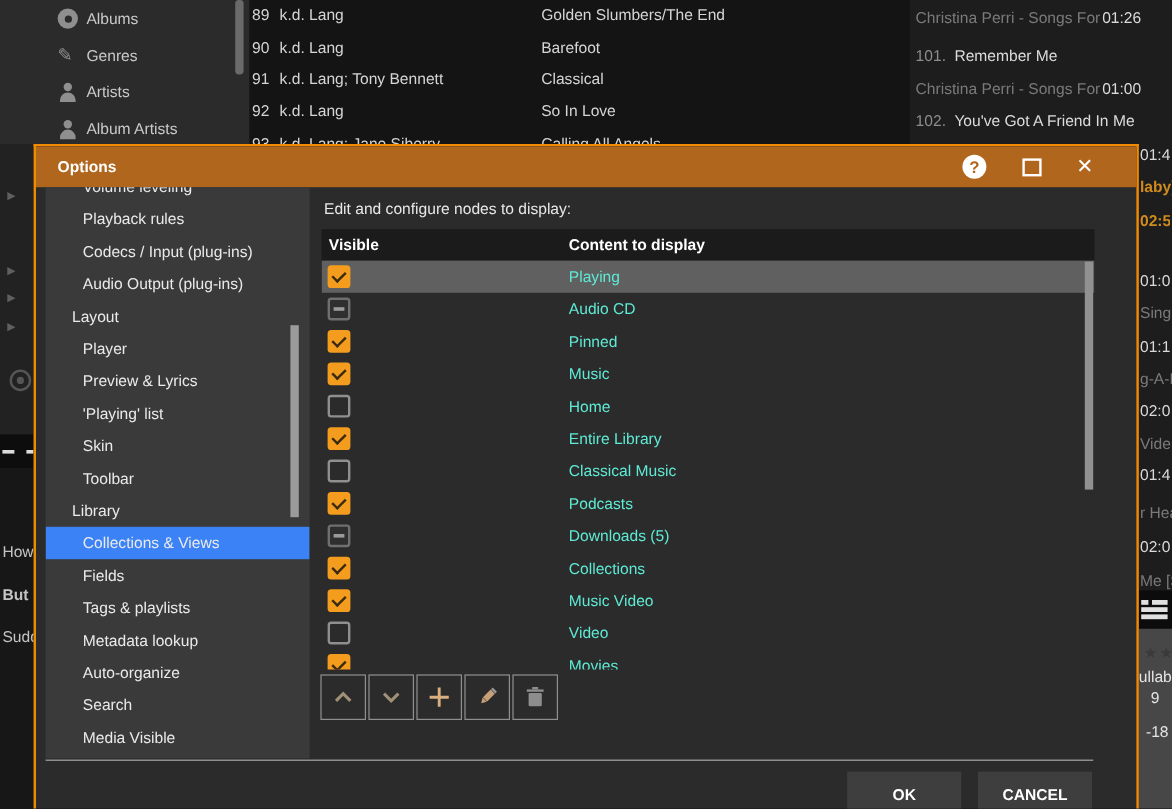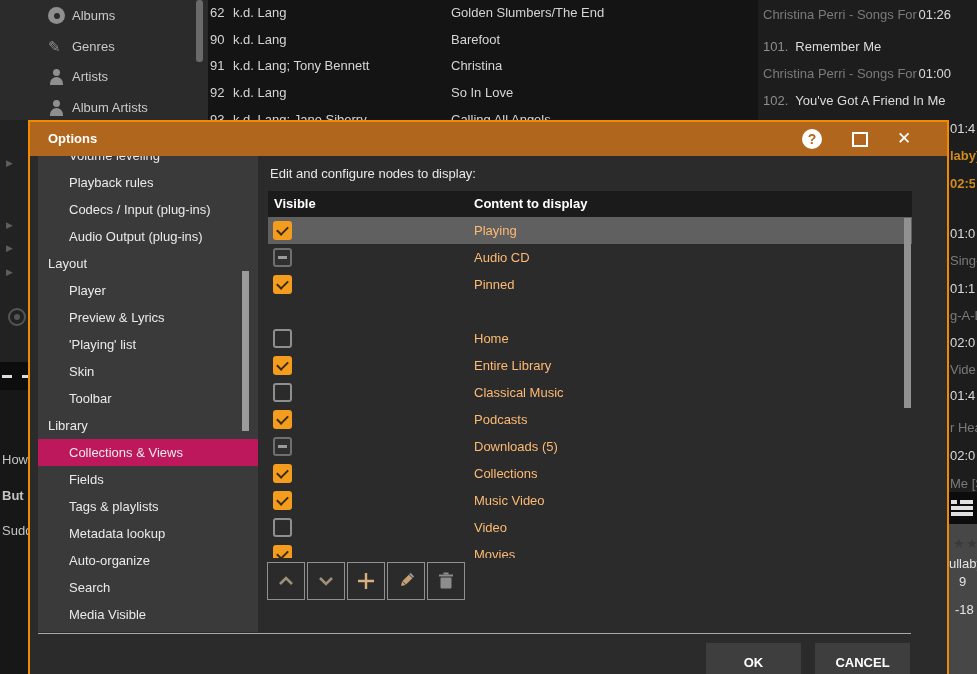--- a/index.html
+++ b/index.html
@@ -62,33 +62,33 @@
   #dlg-title{position:absolute;left:18px;top:0;line-height:34px;color:#fff;font-weight:bold;}
   .tb-ic{position:absolute;top:7px;width:20px;height:20px;cursor:default;}
   #help-icon{left:772px;background:#fff;border-radius:50%;color:#b1661e;font-weight:bold;
              text-align:center;line-height:20px;font-size:14px;}
   #max-icon{left:819px;}
   #max-icon i{position:absolute;left:3px;top:3px;width:12px;height:11px;border:2px solid #fff;display:block;}
   #close-icon{left:864px;color:#fff;font-size:17px;line-height:20px;text-align:center;}
 
   #side-panel{position:absolute;left:8px;top:34px;width:220px;height:476px;background:#3a3a3a;overflow:hidden;}
   .side-item{height:27px;line-height:27px;color:#eaeaea;padding-left:31px;white-space:nowrap;cursor:default;}
-  .side-item.category{padding-left:10px;}
-  .side-item.selected{background:#be185d;}
+  .side-item.category{padding-left:22px;}
+  .side-item.selected{background:#3b82f6;}
   .side-item.clipped{margin-top:-14px;}
   #side-scroll{position:absolute;left:212px;top:149px;width:7px;height:160px;background:#9b9b9b;}
 
   #panel-label{position:absolute;left:240px;top:44px;color:#e8e8e8;}
   #tbl-header{position:absolute;left:238px;top:69px;width:644px;height:26px;background:#1b1b1b;color:#fff;font-weight:bold;}
   #col-visible{position:absolute;left:6px;line-height:26px;}
   #col-content{position:absolute;left:206px;line-height:26px;}
   #tbl-rows{position:absolute;left:238px;top:95px;width:644px;height:341px;overflow:hidden;}
   .trow{position:absolute;left:0;width:644px;height:27px;}
   .trow.selected{background:#606060;}
-  .trow .tlabel{position:absolute;left:206px;line-height:27px;color:#fdba74;}
+  .trow .tlabel{position:absolute;left:206px;line-height:27px;color:#5eead4;}
   .cb{position:absolute;left:5px;top:4px;width:19px;height:19px;border-radius:3px;box-sizing:border-box;}
   .cb.checked{background:#f49c1e;}
   .cb.checked::after{content:'';position:absolute;left:3.5px;top:4.5px;width:9px;height:5px;
        border-left:2.5px solid #3a2b10;border-bottom:2.5px solid #3a2b10;transform:rotate(-45deg);}
   .cb.unchecked{border:2px solid #8f8f8f;}
   .cb.indeterminate{border:2px solid #6f6f6f;background:#2f2f2f;}
   .cb.indeterminate::after{content:'';position:absolute;left:3px;top:6px;width:9px;height:2.5px;background:#9a9a9a;}
   #tbl-scroll{position:absolute;left:874px;top:96px;width:7px;height:190px;background:#919191;}
 
   #node-toolbar{position:absolute;left:237px;top:440px;height:38px;}
@@ -122,33 +122,33 @@
       </div>
       <div class="nav-item" style="top: 93.5px;">
         <span class="nav-ic ic-person"></span>
         <span class="nav-label">Album Artists</span>
       </div>
     </div>
   <div id="nav-scrollbar" class="abs"></div>
 
   <div id="bg-list" class="abs">
       <div class="track-row" style="top: 0px;">
-        <span class="track-num">62</span>
+        <span class="track-num">89</span>
         <span class="track-artist">k.d. Lang</span>
         <span class="track-title">Golden Slumbers/The End</span>
       </div>
       <div class="track-row" style="top: 26.7px;">
         <span class="track-num">90</span>
         <span class="track-artist">k.d. Lang</span>
         <span class="track-title">Barefoot</span>
       </div>
       <div class="track-row" style="top: 53.4px;">
         <span class="track-num">91</span>
         <span class="track-artist">k.d. Lang; Tony Bennett</span>
-        <span class="track-title">Christina</span>
+        <span class="track-title">Classical</span>
       </div>
       <div class="track-row" style="top: 80.1px;">
         <span class="track-num">92</span>
         <span class="track-artist">k.d. Lang</span>
         <span class="track-title">So In Love</span>
       </div>
       <div class="track-row" style="top: 106.8px;">
         <span class="track-num">93</span>
         <span class="track-artist">k.d. Lang; Jane Siberry</span>
         <span class="track-title">Calling All Angels</span>
@@ -254,20 +254,24 @@
           <span class="tlabel">Playing</span>
         </div>
         <div class="trow" style="top: 27px; text-align: center;">
           <span class="cb indeterminate"></span>
           <span class="tlabel">Audio CD</span>
         </div>
         <div class="trow" style="top: 54px;">
           <span class="cb checked"></span>
           <span class="tlabel">Pinned</span>
         </div>
+        <div class="trow" style="top: 81px;">
+          <span class="cb checked"></span>
+          <span class="tlabel">Music</span>
+        </div>
         <div class="trow" style="top: 108px;">
           <span class="cb unchecked"></span>
           <span class="tlabel">Home</span>
         </div>
         <div class="trow" style="top: 135px;">
           <span class="cb checked"></span>
           <span class="tlabel">Entire Library</span>
         </div>
         <div class="trow" style="top: 162px;">
           <span class="cb unchecked"></span>

